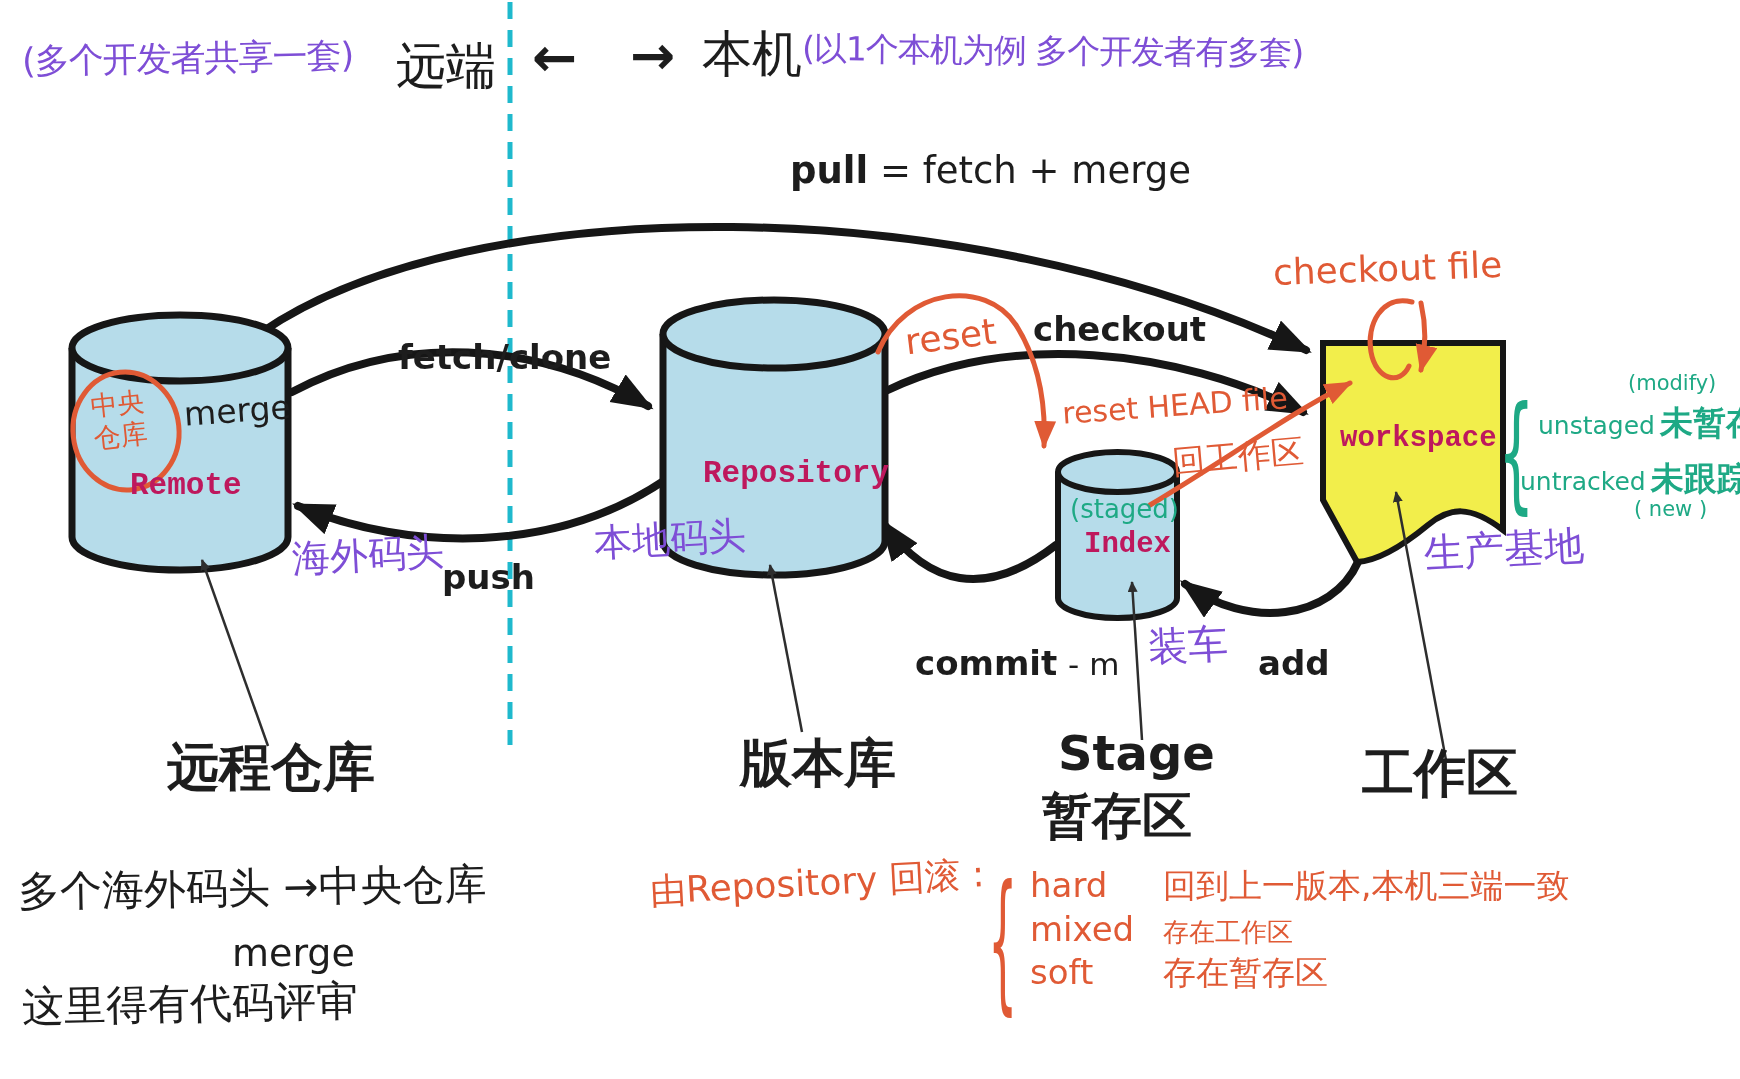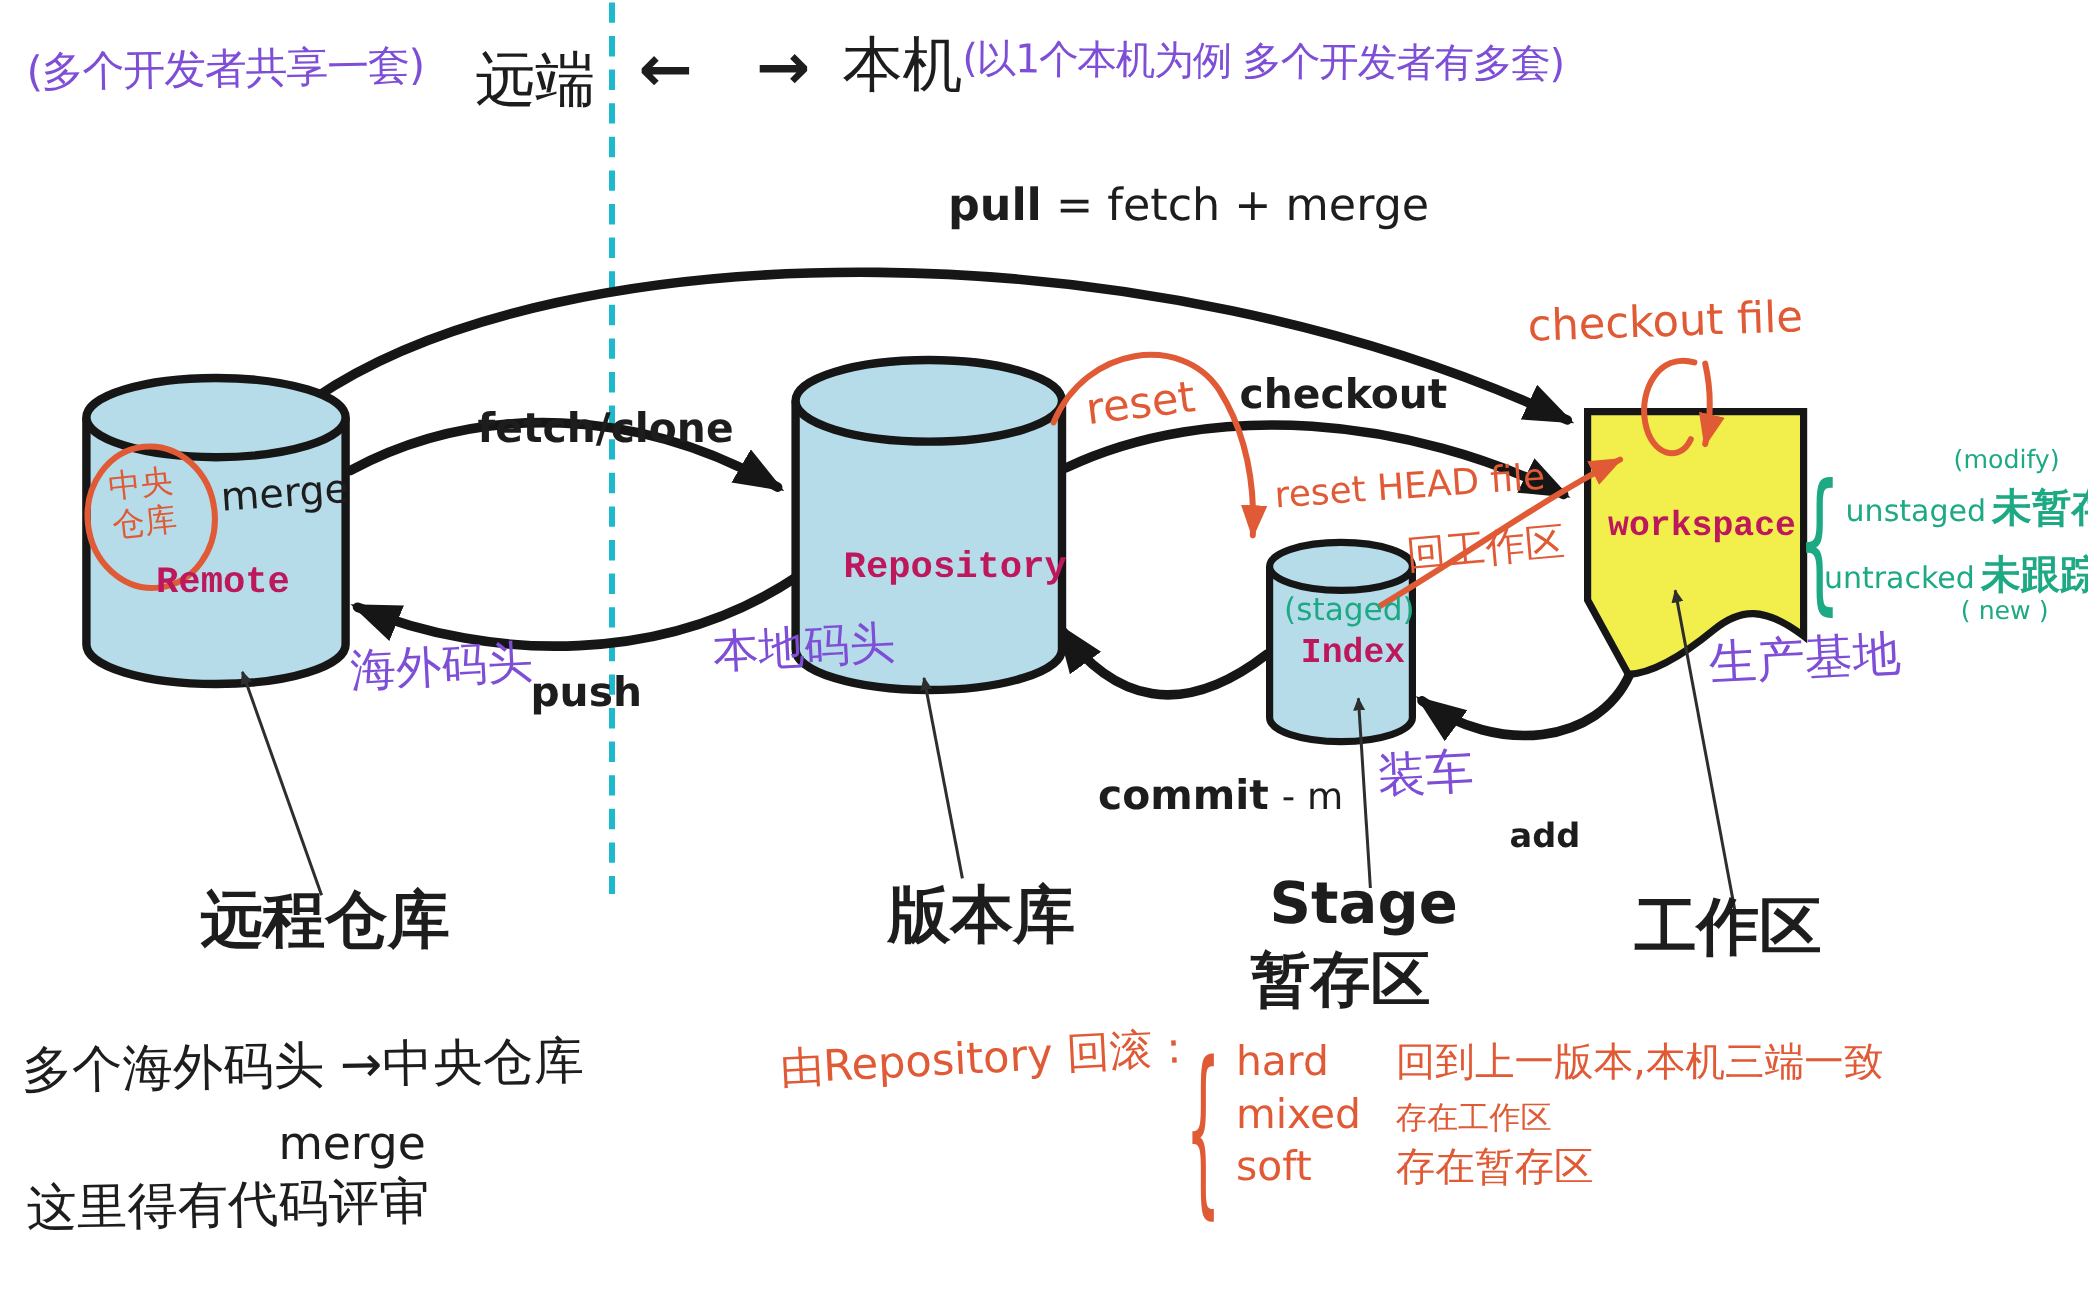--- a/index.html
+++ b/index.html
@@ -84,21 +84,21 @@
   </div>
 
   <div class="t ink bold" style="left:398px;top:340px;font-size:34px;">fetch/clone</div>
   <div class="t ink bold" style="left:442px;top:560px;font-size:34px;">push</div>
   <div class="t ink hw" style="left:184px;top:394px;font-size:33px;transform:rotate(-4deg);">merge</div>
   <div class="t ink bold" style="left:1033px;top:312px;font-size:34px;">checkout</div>
   <div class="t" style="left:915px;top:646px;font-size:34px;">
     <span class="ink bold">commit</span>
     <span class="ink hw" style="font-size:31px;">- m</span>
   </div>
-  <div class="t ink bold" style="left:1258px;top:682px;font-size:28px;">add</div>
+  <div class="t ink bold" style="left:1258px;top:646px;font-size:34px;">add</div>
 
   <div class="t orange hw" style="left:92px;top:388px;font-size:27px;text-align:center;line-height:1.2;transform:rotate(-6deg);">
     <div>中央</div>
     <div>仓库</div>
   </div>
   <div class="t orange hw" style="left:905px;top:318px;font-size:36px;transform:rotate(-7deg);">reset</div>
   <div class="t orange hw" style="left:1062px;top:390px;font-size:30px;transform:rotate(-4deg);">reset HEAD file</div>
   <div class="t orange hw" style="left:1172px;top:440px;font-size:33px;transform:rotate(-5deg);">回工作区</div>
   <div class="t orange hw" style="left:1273px;top:250px;font-size:36px;transform:rotate(-2deg);">checkout file</div>
 

